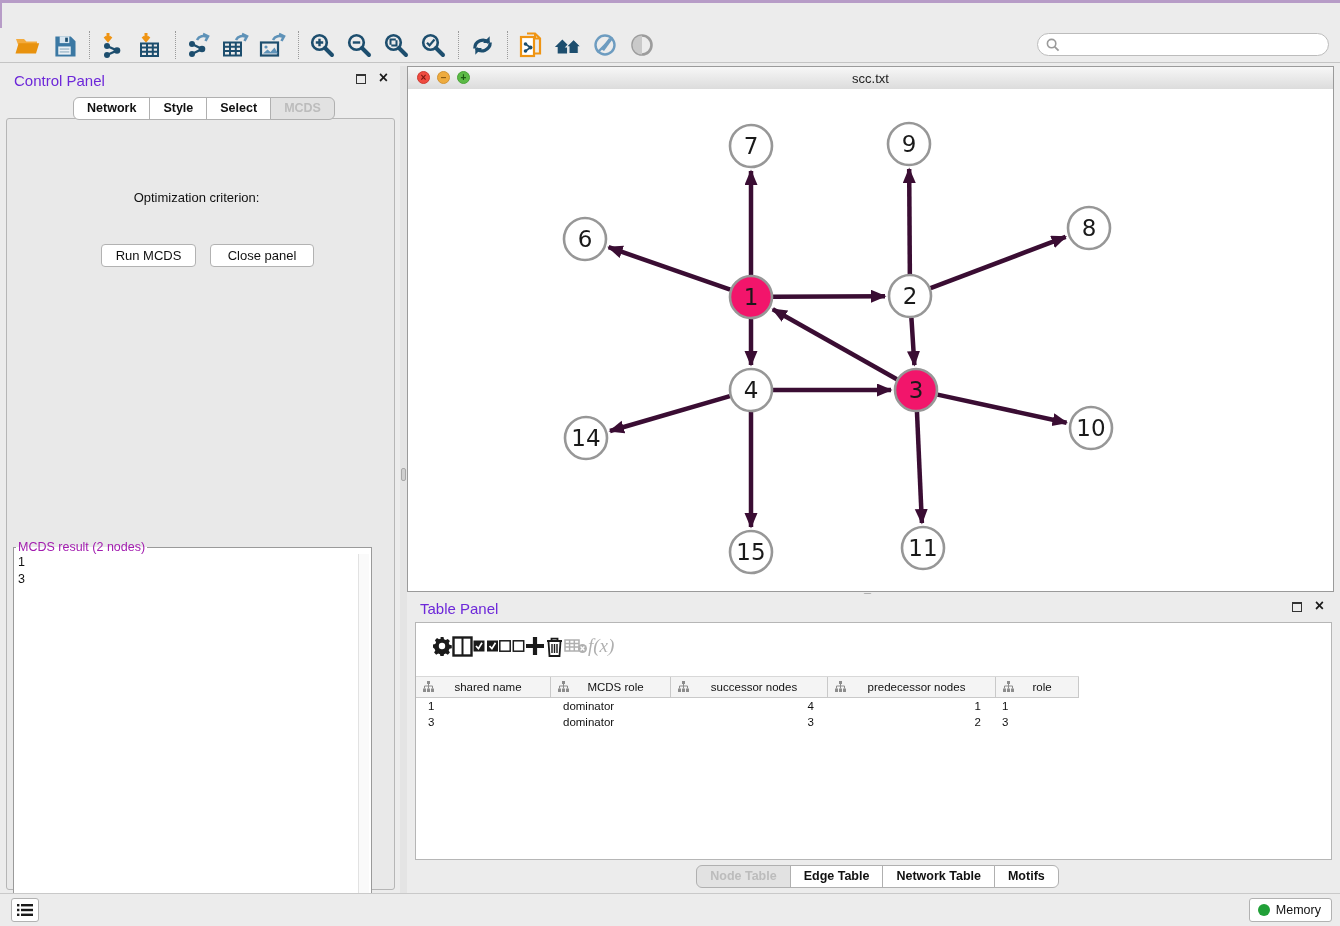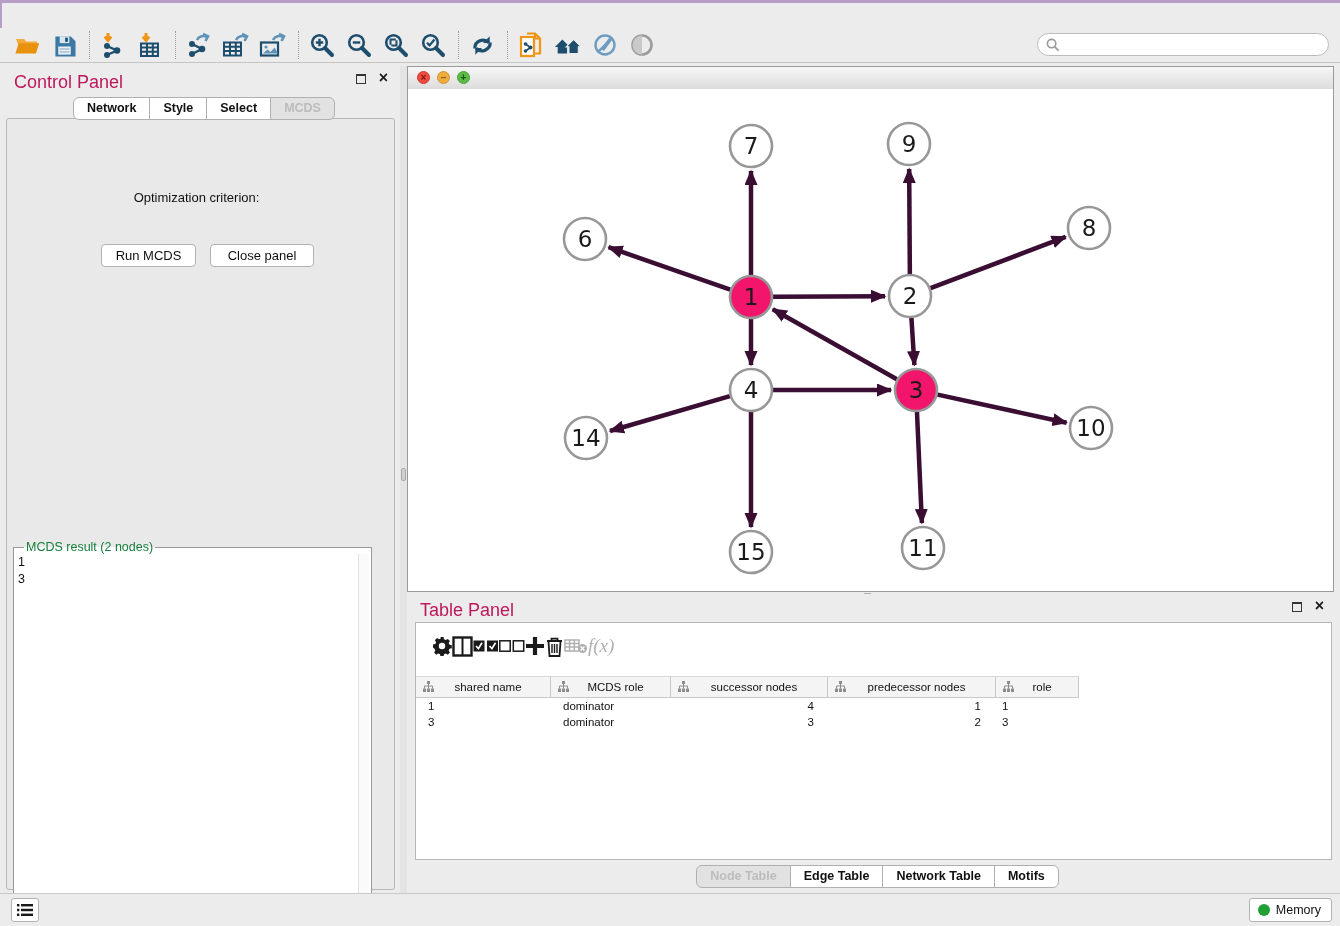--- a/index.html
+++ b/index.html
@@ -16,21 +16,21 @@
   .title-text{position:absolute;left:0;right:0;top:5px;text-align:center;font-size:13px;color:#9b9b9b;}
   
   .toolbar{position:absolute;left:0;top:28px;width:1340px;height:35px;background:#ececec;
            border-bottom:1px solid #c4c4c4;display:flex;align-items:center;padding-left:12px;box-sizing:border-box;}
   .tb-btn{width:30px;height:28px;display:flex;align-items:center;justify-content:center;flex:0 0 auto;margin-right:7px;}
   .tb-sep{width:0;height:28px;border-left:1px dotted #9a9a9a;margin:0 8px 0 3px;flex:0 0 auto;}
   .searchbox{position:absolute;right:11px;top:5px;width:292px;height:23px;background:#fff;
              border:1px solid #bcbcbc;border-radius:12px;display:flex;align-items:center;padding-left:8px;box-sizing:border-box;}
   .searchbox input{border:none;outline:none;flex:1;font-size:12px;font-family:"Liberation Sans",sans-serif;background:transparent;margin-left:5px;}
   
-  .panel-title{font-size:18px;color:#be185d;}
+  .panel-title{font-size:15px;color:#6d28d9;}
   .float-ico{width:10px;height:10px;border:1px solid #333;border-top:2px solid #333;box-sizing:border-box;display:inline-block;}
   .close-ico{font-size:16px;font-weight:700;color:#1a1a1a;line-height:10px;display:inline-block;}
   
   .control-panel{position:absolute;left:0;top:66px;width:400px;height:827px;}
   .cp-header{position:absolute;left:14px;top:6px;}
   .cp-float{position:absolute;right:34px;top:8px;}
   .cp-close{position:absolute;right:12px;top:7px;}
   .cp-tabs{position:absolute;left:0;right:0;top:31px;display:flex;justify-content:center;z-index:5;}
   .cp-content{position:absolute;left:6px;right:5px;top:52px;bottom:3px;background:#e9e9e9;
               border:1px solid #b6b6b6;border-radius:3px;}
@@ -45,21 +45,21 @@
   .dd-stepper{position:absolute;right:7px;top:2px;display:flex;flex-direction:column;align-items:center;gap:1px;}
   .dd-stepper span{width:0;height:0;border-left:4px solid transparent;border-right:4px solid transparent;}
   .dd-up{border-bottom:5px solid #444;}
   .dd-down{border-top:5px solid #444;}
   .btn{position:absolute;height:23px;background:#fff;border:1px solid #b2b2b2;border-radius:4px;
        font-size:13px;color:#111;display:flex;align-items:center;justify-content:center;box-sizing:border-box;font-family:"Liberation Sans",sans-serif;}
   .btn-run{left:94px;top:125px;width:95px;}
   .btn-close{left:203px;top:125px;width:104px;}
   .result-fieldset{position:absolute;left:6px;top:421px;width:357px;height:362px;border:1px solid #9a9a9a;
                    margin:0;padding:0;background:#fff;font-size:12.5px;color:#111;}
-  .result-fieldset legend{font-size:12.5px;color:#15803d;margin-left:10px;padding:0 2px;}
+  .result-fieldset legend{font-size:12.5px;color:#a21caf;margin-left:2px;padding:0 2px;}
   .result-lines{position:absolute;left:4px;top:0px;right:14px;bottom:4px;background:#fff;font-size:12.5px;line-height:17px;color:#111;}
   .result-scroll{position:absolute;right:2px;top:0;width:10px;bottom:2px;background:#fafafa;border-left:1px solid #e2e2e2;}
   
   .vsplit{position:absolute;left:400px;top:66px;width:7px;height:827px;background:#e4e4e4;}
   .vgrip{position:absolute;left:1px;top:402px;width:5px;height:13px;background:#cfcfcf;border:1px solid #a8a8a8;border-radius:2px;box-sizing:border-box;}
   .hgrip{position:absolute;left:455px;top:526px;width:9px;height:6px;background:#d6d6d6;border:1px solid #b0b0b0;border-radius:2px;box-sizing:border-box;}
   
   .net-frame{position:absolute;left:407px;top:66px;width:927px;height:526px;border:1px solid #9a9a9a;
              box-sizing:border-box;background:#fff;}
   .net-titlebar{position:absolute;left:0;top:0;right:0;height:22px;
@@ -274,20 +274,21 @@
 
   <div class="vsplit">
     <div class="vgrip"></div>
   </div>
 
   <div class="net-frame">
     <div class="net-titlebar">
       <span class="nt-light nt-red">×</span>
       <span class="nt-light nt-yellow">–</span>
       <span class="nt-light nt-green">+</span>
+      <span class="net-title">scc.txt</span>
     </div>
     <div class="net-canvas">
       <svg id="graph-svg" width="925" height="503" viewBox="0 0 925 503">
           <defs>
             <marker id="arrow" markerUnits="userSpaceOnUse" markerWidth="17" markerHeight="14" refX="14" refY="6.5" orient="auto">
               <path d="M0,0 L15.5,6.5 L0,13 Z" fill="#3A0D33"></path>
             </marker>
           </defs>
           <line x1="343" y1="186" x2="343" y2="82" stroke="#3A0D33" stroke-width="4.5" marker-end="url(#arrow)"></line>
           <line x1="322.23121807335133" y1="200.7434376400866" x2="200.60088855300984" y2="158.24609359081066" stroke="#3A0D33" stroke-width="4.5" marker-end="url(#arrow)"></line>

